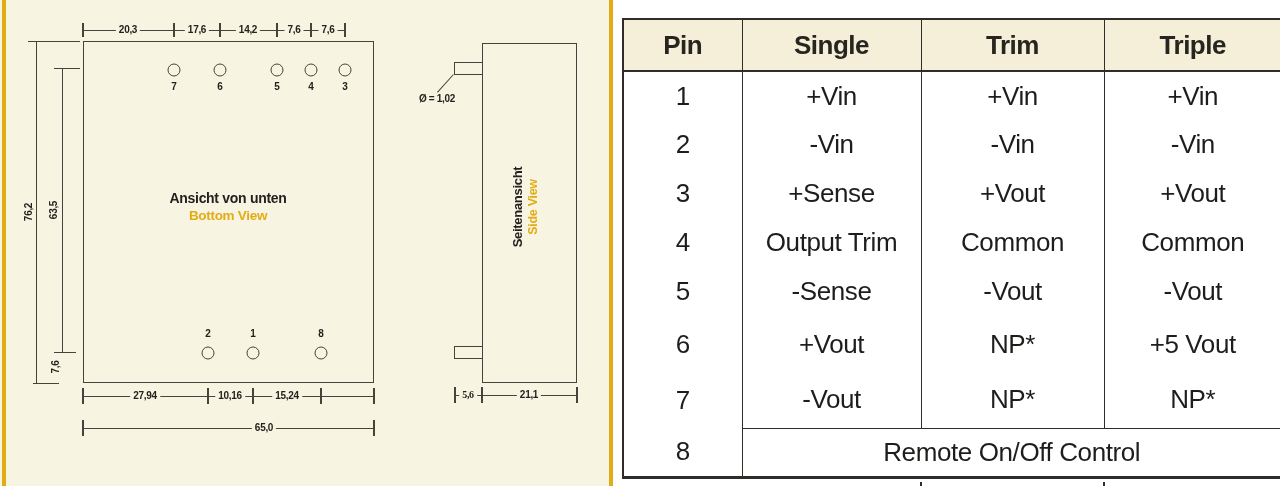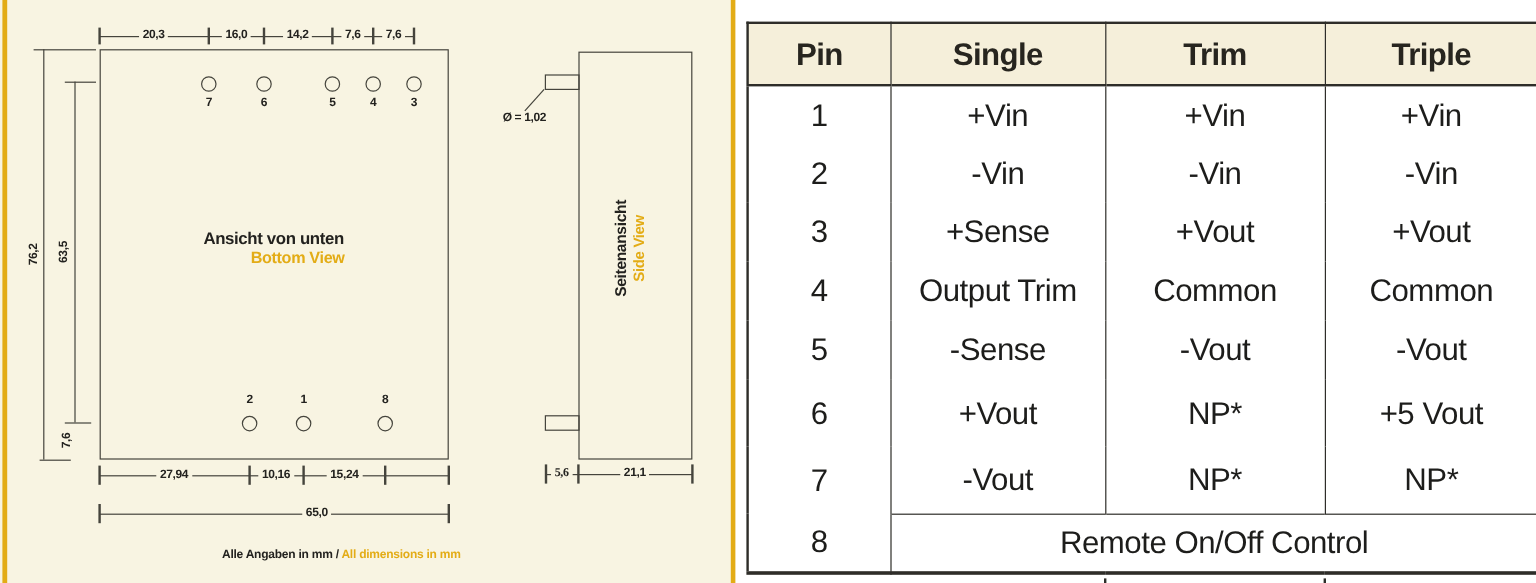--- a/index.html
+++ b/index.html
@@ -71,40 +71,40 @@
     <div>
 
       <div class="dline" style="left:83px;top:30px;width:262px;"></div>
       <div class="tick" style="left:82.3px;top:23px;height:14px;"></div>
       <div class="tick" style="left:173.3px;top:23px;height:14px;"></div>
       <div class="tick" style="left:219.3px;top:23px;height:14px;"></div>
       <div class="tick" style="left:276.3px;top:23px;height:14px;"></div>
       <div class="tick" style="left:310.3px;top:23px;height:14px;"></div>
       <div class="tick" style="left:344.3px;top:23px;height:14px;"></div>
       <span class="dlabel" style="left:128px;top:30px;">20,3</span>
-      <span class="dlabel" style="left:197px;top:30px;">16,0</span>
+      <span class="dlabel" style="left:197px;top:30px;">17,6</span>
       <span class="dlabel" style="left:248px;top:30px;">14,2</span>
       <span class="dlabel" style="left:294px;top:30px;">7,6</span>
       <span class="dlabel" style="left:328px;top:30px;">7,6</span>
 
       <div class="rect" style="left:83px;top:41px;width:291px;height:342px;"></div>
 
       <div class="hole" style="left:174px;top:70px;"></div>
       <div class="hole" style="left:220px;top:70px;"></div>
       <div class="hole" style="left:277px;top:70px;"></div>
       <div class="hole" style="left:311px;top:70px;"></div>
       <div class="hole" style="left:345px;top:70px;"></div>
       <span class="hnum" style="left:174px;top:86px;">7</span>
       <span class="hnum" style="left:220px;top:86px;">6</span>
       <span class="hnum" style="left:277px;top:86px;">5</span>
       <span class="hnum" style="left:311px;top:86px;">4</span>
       <span class="hnum" style="left:345px;top:86px;">3</span>
 
       <span class="view-title-de" style="left:228px;top:198px;">Ansicht von unten</span>
-      <span class="view-title-en" style="left:228px;top:215px;margin-left:20px;">Bottom View</span>
+      <span class="view-title-en" style="left:228px;top:215px;">Bottom View</span>
 
       <span class="hnum" style="left:208px;top:333px;">2</span>
       <span class="hnum" style="left:253px;top:333px;">1</span>
       <span class="hnum" style="left:321px;top:333px;">8</span>
       <div class="hole" style="left:208px;top:353px;"></div>
       <div class="hole" style="left:253px;top:353px;"></div>
       <div class="hole" style="left:321px;top:353px;"></div>
 
       <div class="htick" style="left:28px;top:41px;width:52px;"></div>
       <div class="dvline" style="left:36px;top:41px;height:342px;"></div>
@@ -142,23 +142,20 @@
       <span class="vtext" style="left:517px;top:207px;font-size:13px;color:#23221f;">Seitenansicht</span>
       <span class="vtext" style="left:533px;top:207px;font-size:12.5px;color:var(--gold);">Side View</span>
       <div class="dline" style="left:455px;top:395px;width:122px;"></div>
       <div class="tick" style="left:454.3px;top:387px;height:16px;"></div>
       <div class="tick" style="left:481.3px;top:387px;height:16px;"></div>
       <div class="tick" style="left:576.3px;top:387px;height:16px;"></div>
       <span class="dlabel" style="left:468px;top:395px;font-family:Liberation Serif, serif;">5,6</span>
       <span class="dlabel" style="left:529px;top:395px;">21,1</span>
     </div>
 
-    <div class="note-line" style="left:185px;top:456px;">
-      <span>Alle Angaben in mm / </span><span class="note-gold">All dimensions in mm</span>
-    </div>
   </div>
 
   <div class="rpanel">
     <table class="pins">
       <colgroup>
         <col style="width:119px">
           <col style="width:179px">
           <col style="width:183px">
           <col style="width:177px">
       </colgroup>

